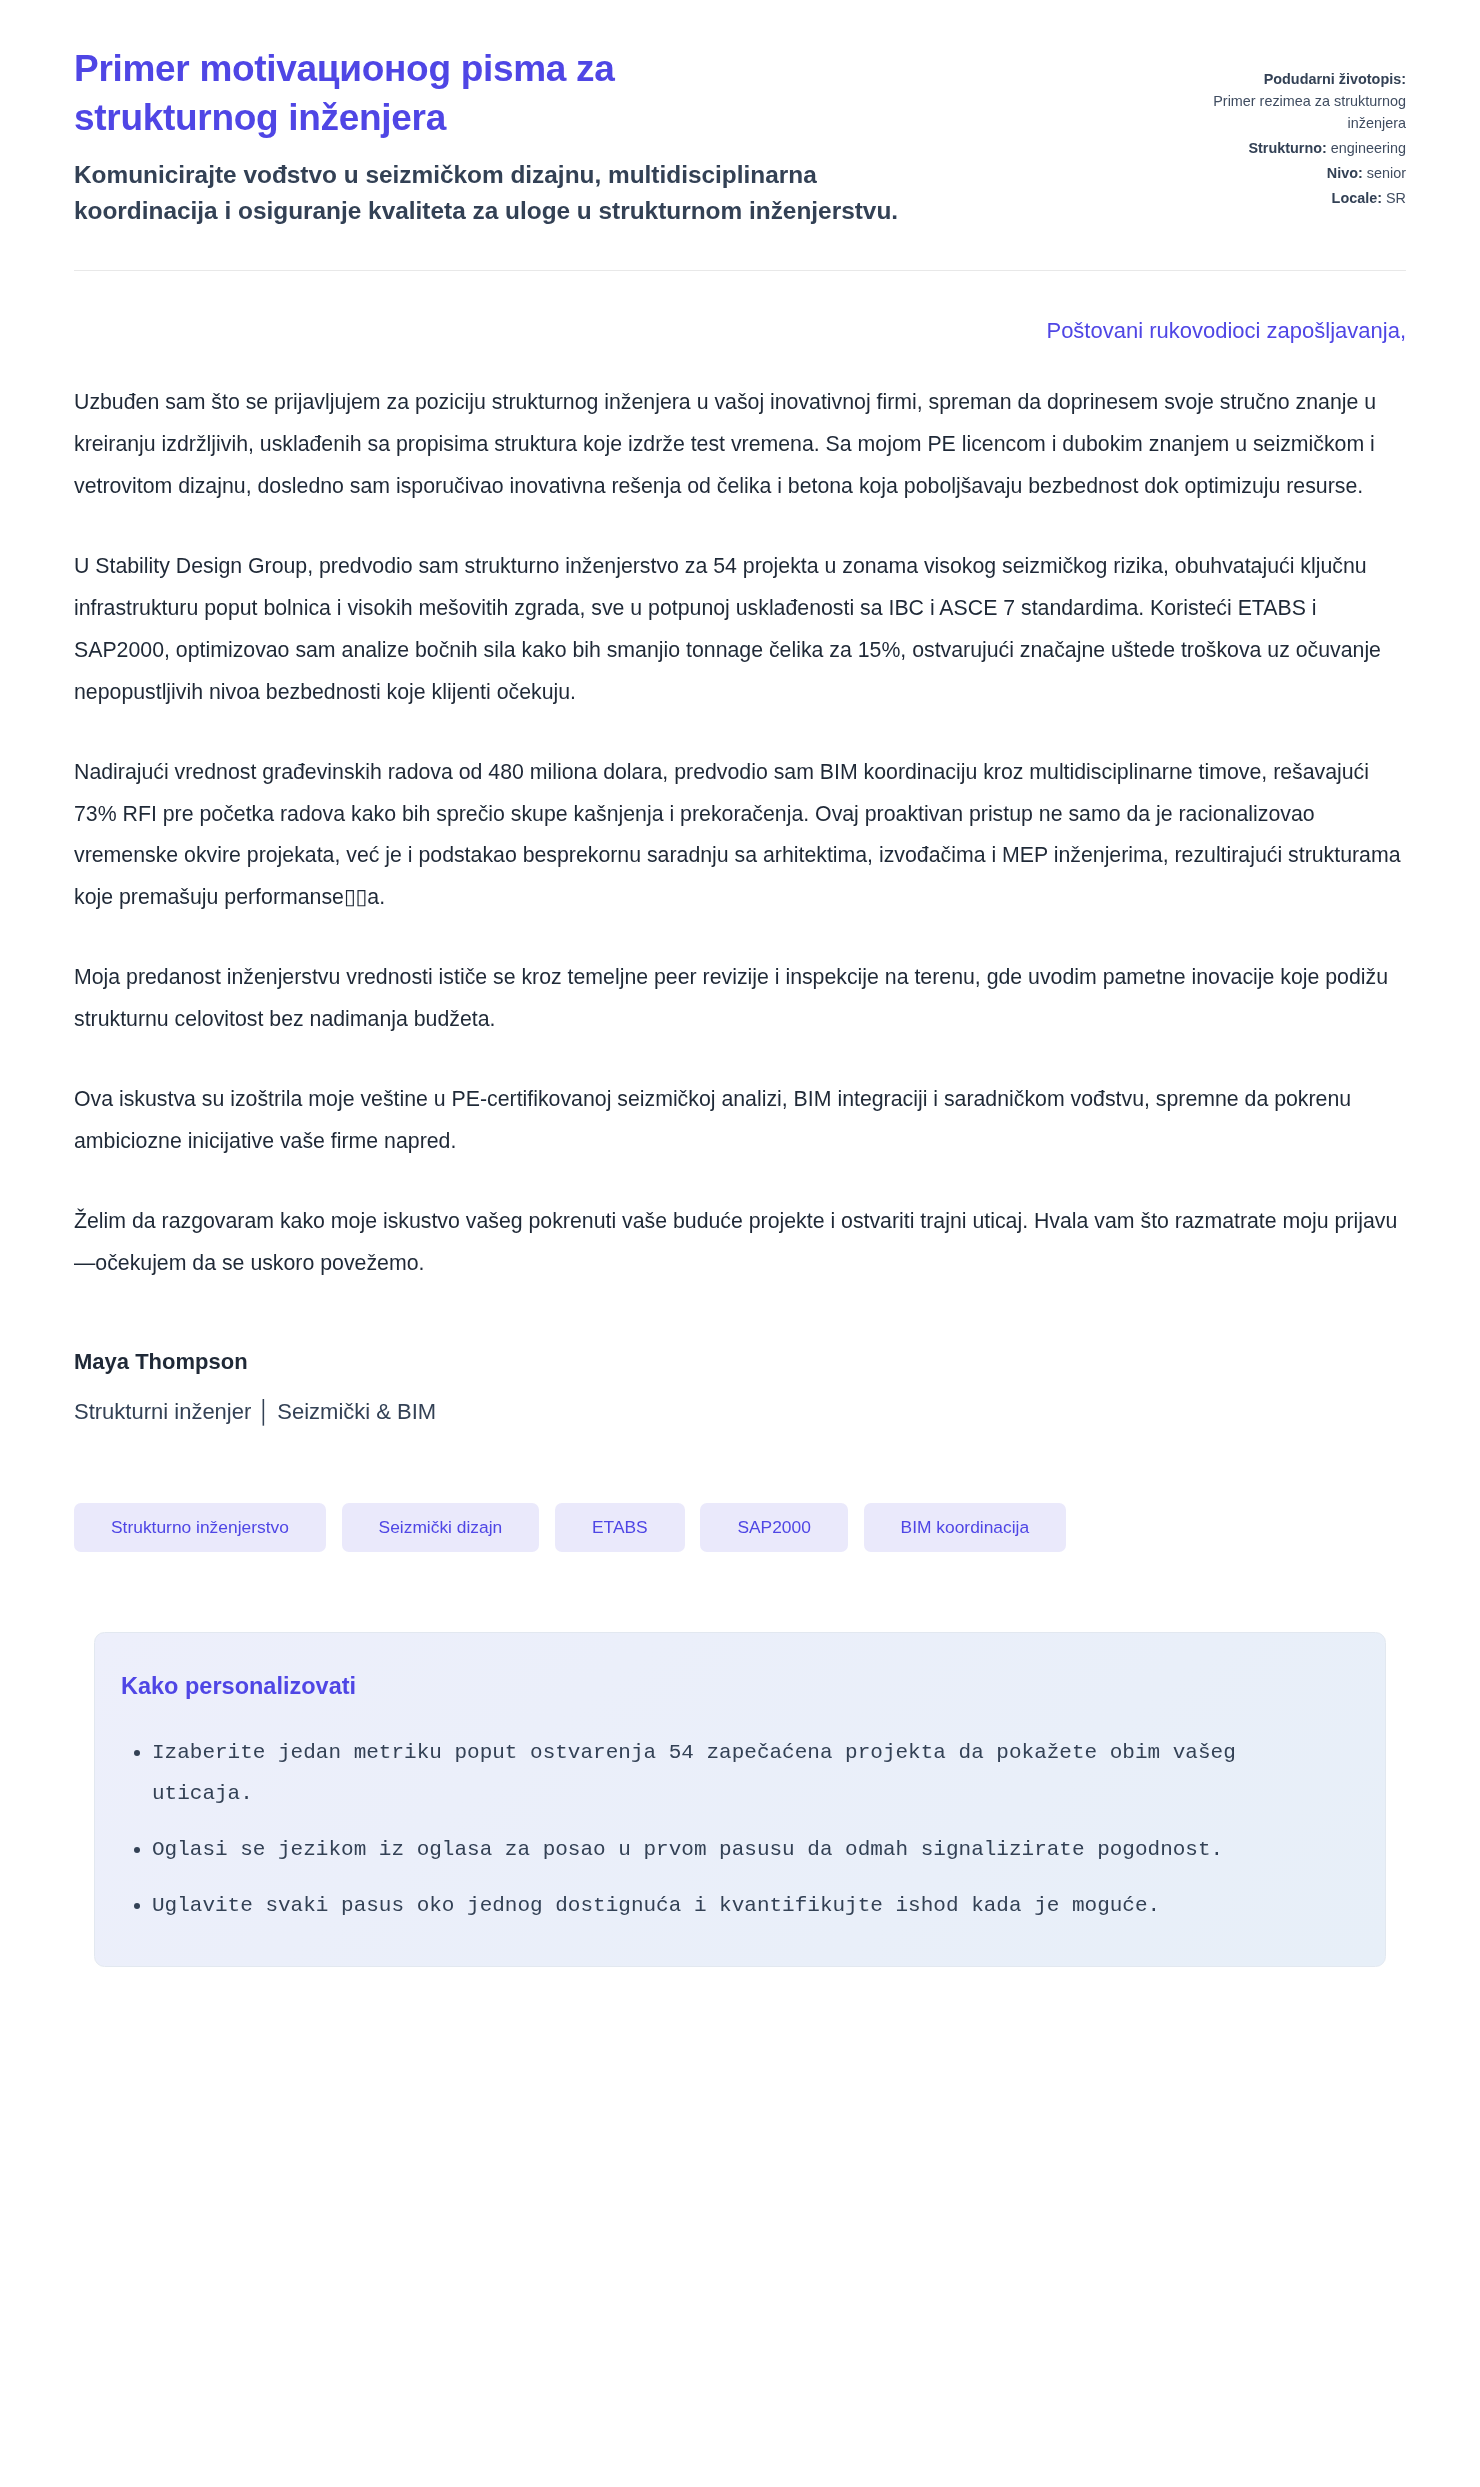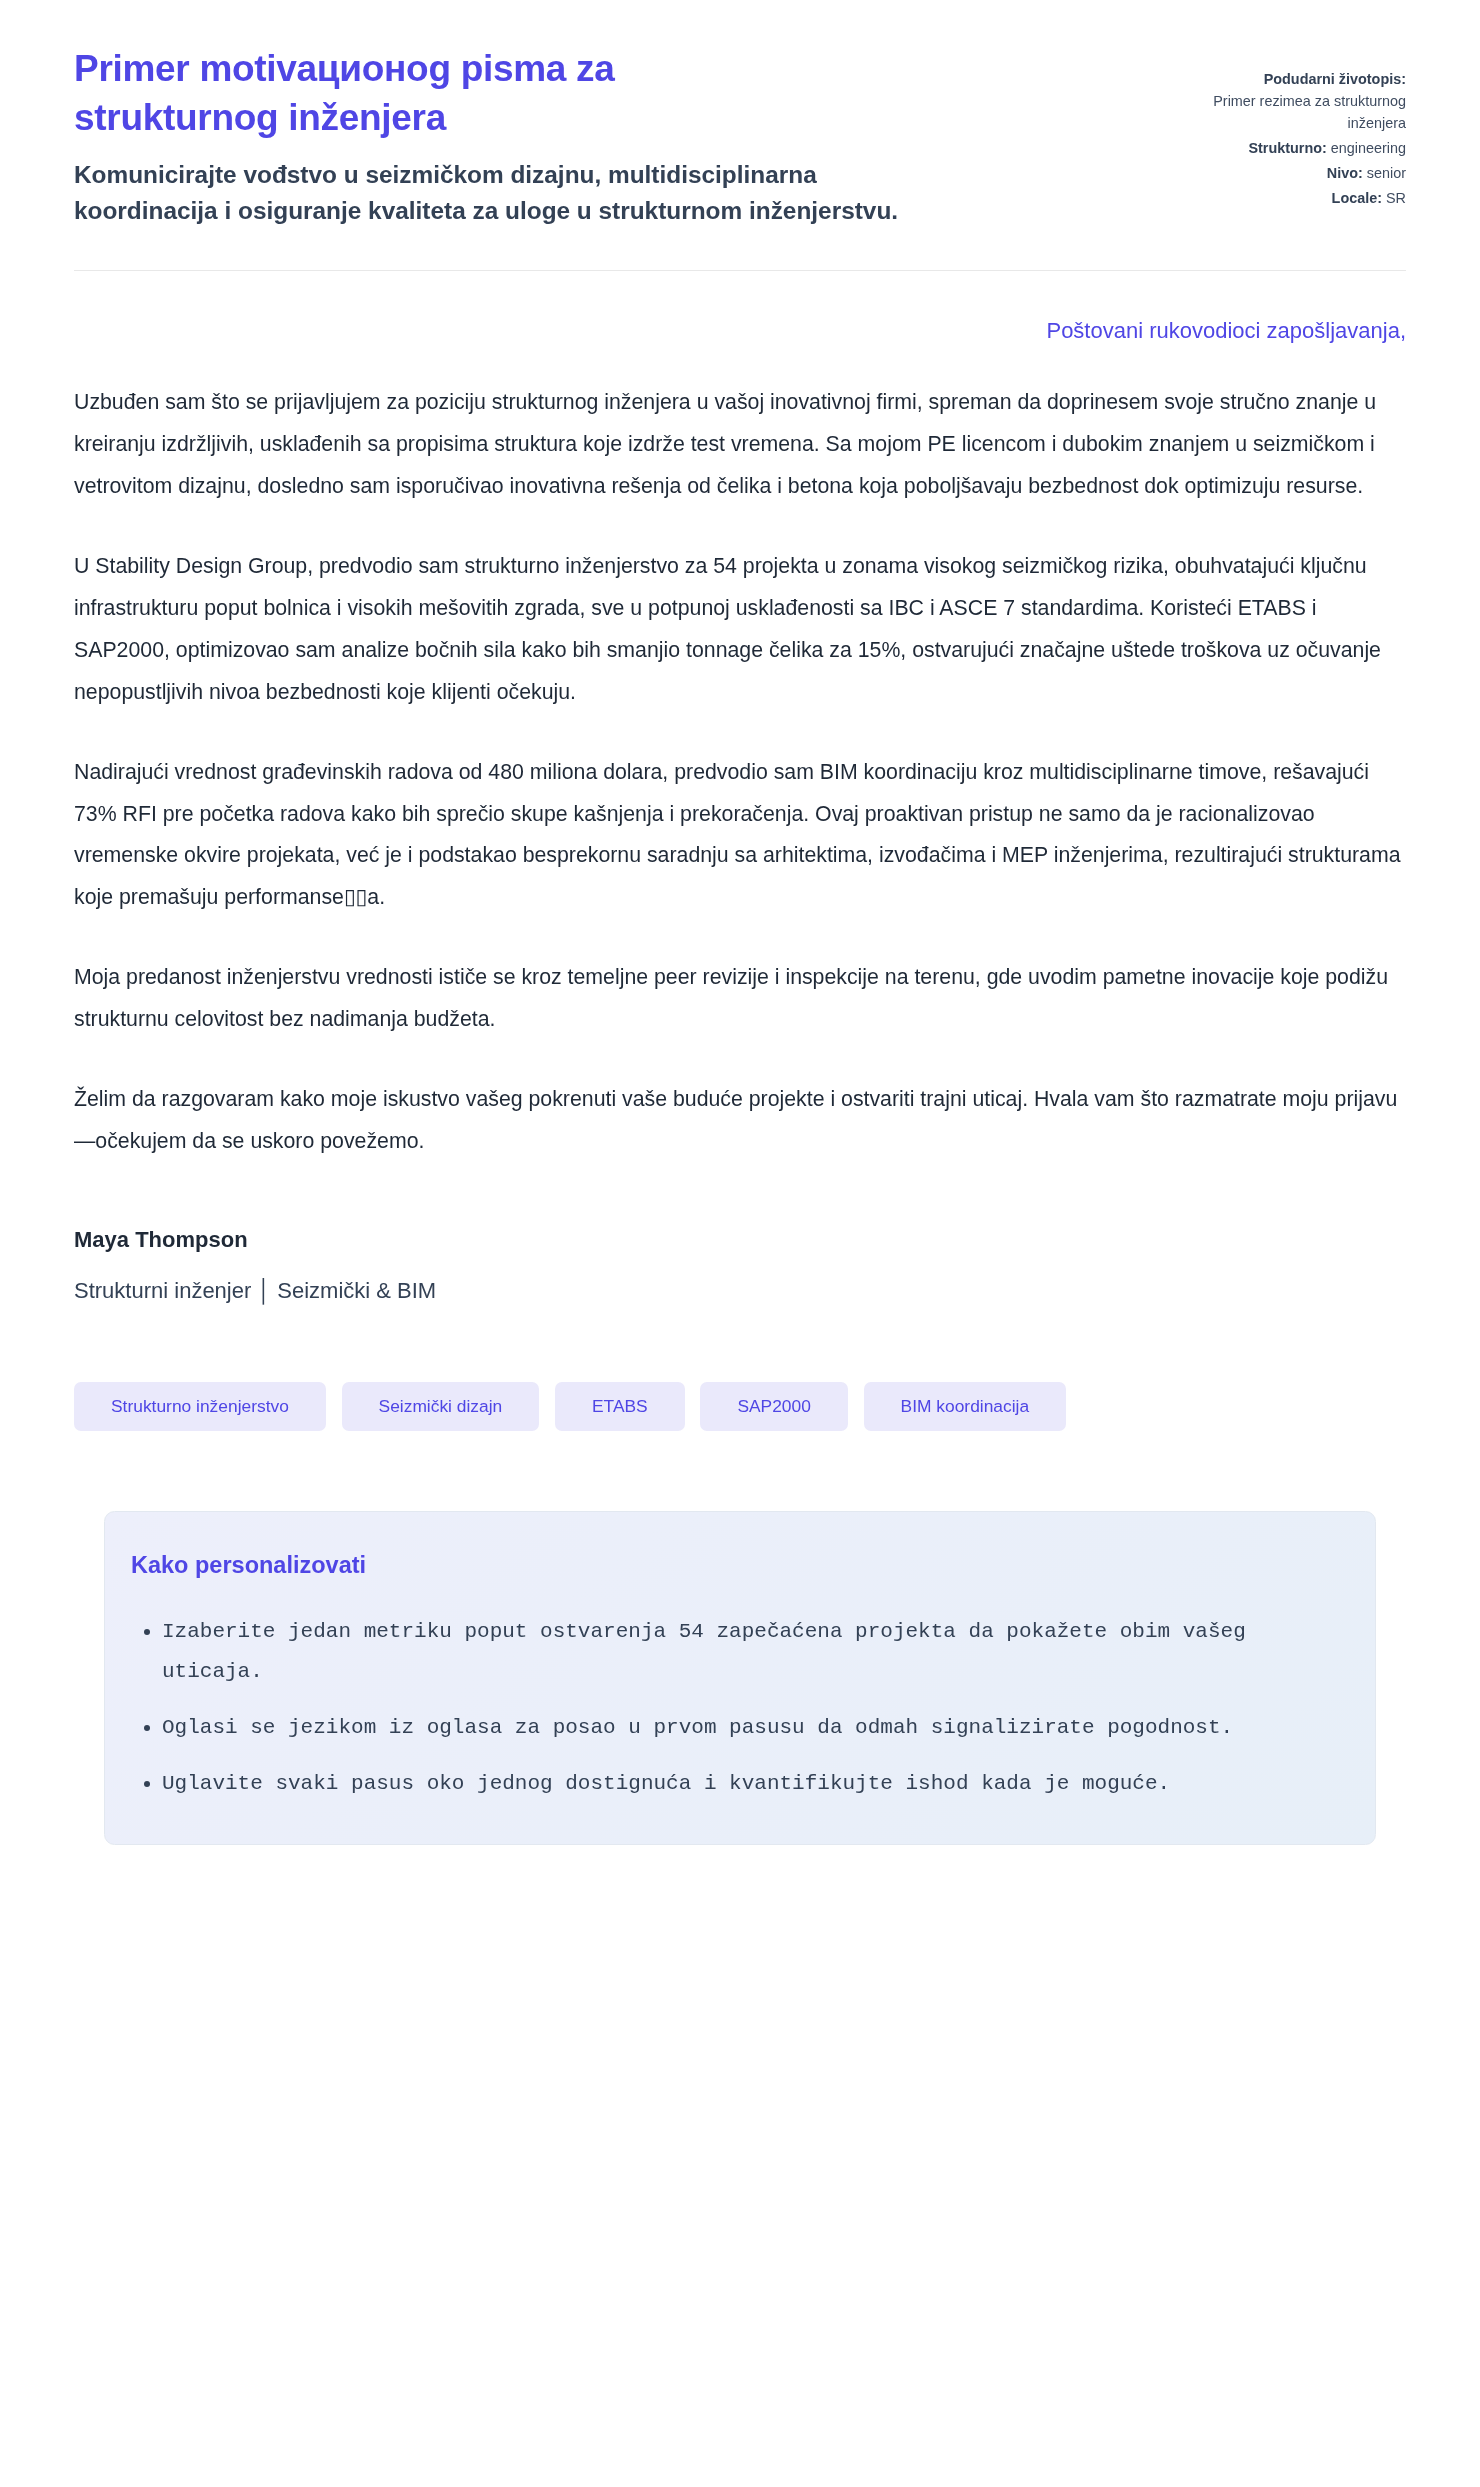--- a/index.html
+++ b/index.html
@@ -51,21 +51,21 @@
 
   
   .tags{margin-top:78px;display:flex;flex-wrap:wrap;gap:15.7px;}
   .tag{
     display:inline-block;background:var(--chip-bg);color:var(--accent);
     font-size:17.4px;padding:14px 37px;border-radius:7px;white-space:nowrap;
   }
 
   
   .tips{
-    margin:80px 30px 0;
+    margin:80px 20px 0;
     background:linear-gradient(140deg,#edeffb 0%,#e7eff8 100%);
     border:0.9px solid var(--card-border);
     border-radius:10.5px;
     padding:40px 38px 40px 26px;
   }
   .tips h2{color:var(--accent);font-size:23.5px;font-weight:700;margin-bottom:33px;}
   .tips ul{margin:0;padding-left:31px;color:var(--muted-text);font-family:Liberation Mono, monospace;}
   .tips li{font-size:21px;line-height:1.92;margin-bottom:15.7px;max-width:1202px;}
   .tips li:last-child{margin-bottom:0;}
 </style>
@@ -100,20 +100,21 @@
   </header>
 
   <hr class="divider">
 
   <section class="letter">
     <p class="greeting">Poštovani rukovodioci zapošljavanja,</p>
     <p class="para">Uzbuđen sam što se prijavljujem za poziciju strukturnog inženjera u vašoj inovativnoj firmi, spreman da doprinesem svoje stručno znanje u kreiranju izdržljivih, usklađenih sa propisima struktura koje izdrže test vremena. Sa mojom PE licencom i dubokim znanjem u seizmičkom i vetrovitom dizajnu, dosledno sam isporučivao inovativna rešenja od čelika i betona koja poboljšavaju bezbednost dok optimizuju resurse.</p>
     <p class="para">U Stability Design Group, predvodio sam strukturno inženjerstvo za 54 projekta u zonama visokog seizmičkog rizika, obuhvatajući ključnu infrastrukturu poput bolnica i visokih mešovitih zgrada, sve u potpunoj usklađenosti sa IBC i ASCE 7 standardima. Koristeći ETABS i SAP2000, optimizovao sam analize bočnih sila kako bih smanjio tonnage čelika za 15%, ostvarujući značajne uštede troškova uz očuvanje nepopustljivih nivoa bezbednosti koje klijenti očekuju.</p>
     <p class="para">Nadirajući vrednost građevinskih radova od 480 miliona dolara, predvodio sam BIM koordinaciju kroz multidisciplinarne timove, rešavajući 73% RFI pre početka radova kako bih sprečio skupe kašnjenja i prekoračenja. Ovaj proaktivan pristup ne samo da je racionalizovao vremenske okvire projekata, već je i podstakao besprekornu saradnju sa arhitektima, izvođačima i MEP inženjerima, rezultirajući strukturama koje premašuju performanse▯▯a.</p>
     <p class="para">Moja predanost inženjerstvu vrednosti ističe se kroz temeljne peer revizije i inspekcije na terenu, gde uvodim pametne inovacije koje podižu strukturnu celovitost bez nadimanja budžeta.</p>
+    <p class="para">Ova iskustva su izoštrila moje veštine u PE-certifikovanoj seizmičkoj analizi, BIM integraciji i saradničkom vođstvu, spremne da pokrenu ambiciozne inicijative vaše firme napred.</p>
     <p class="para">Želim da razgovaram kako moje iskustvo vašeg pokrenuti vaše buduće projekte i ostvariti trajni uticaj. Hvala vam što razmatrate moju prijavu—očekujem da se uskoro povežemo.</p>
     <p class="sig-name">Maya Thompson</p>
     <p class="sig-title">Strukturni inženjer │ Seizmički &amp; BIM</p>
   </section>
 
   <div class="tags">
     <span class="tag">Strukturno inženjerstvo</span>
     <span class="tag">Seizmički dizajn</span>
     <span class="tag">ETABS</span>
     <span class="tag">SAP2000</span>

